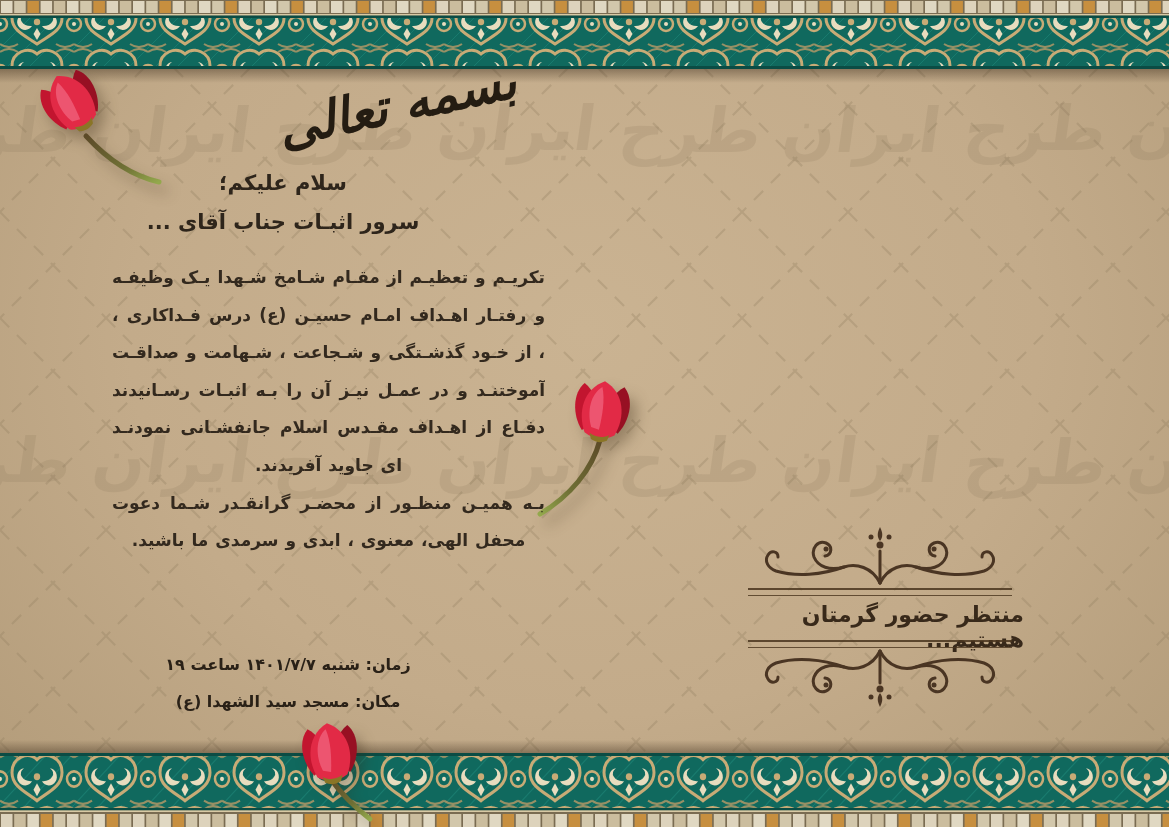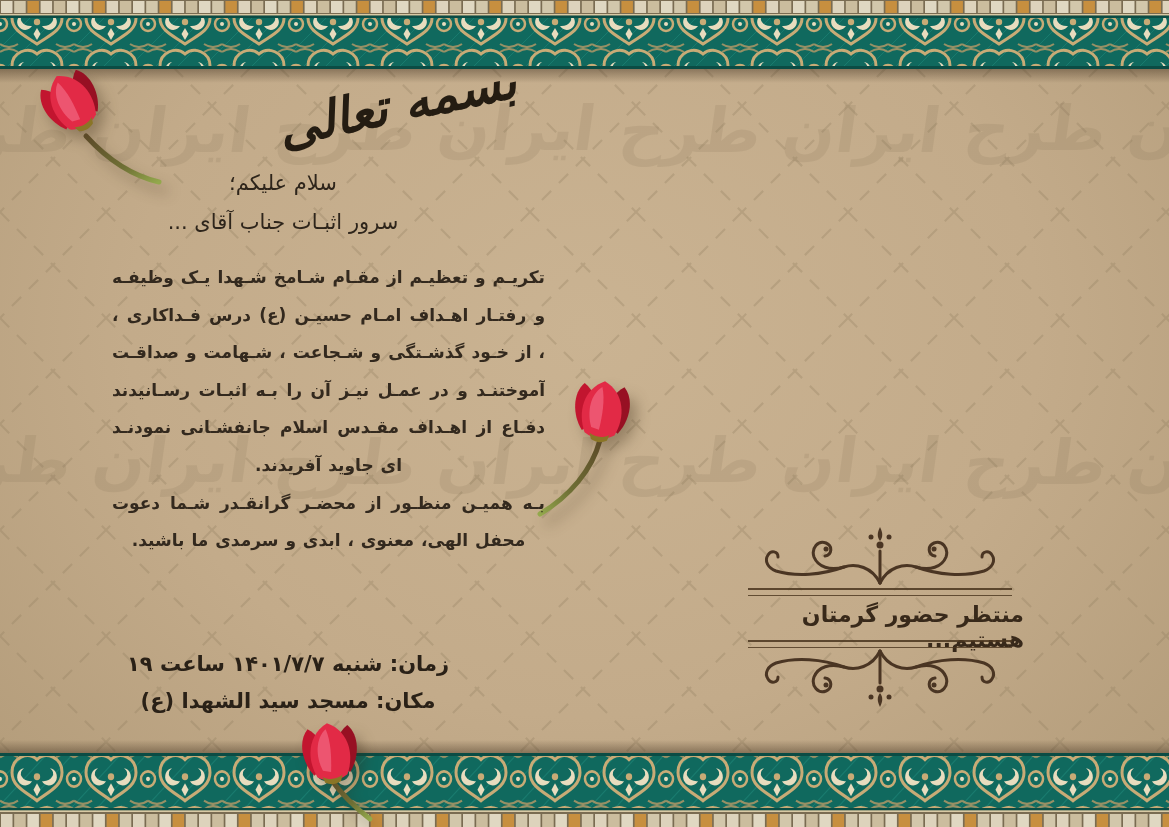--- a/index.html
+++ b/index.html
@@ -24,29 +24,29 @@
     background:linear-gradient(to bottom, rgba(45,30,15,.38), rgba(45,30,15,0));}
   .shadow-bottom{left:0; top:740px; width:1169px; height:13px;
     background:linear-gradient(to top, rgba(45,30,15,.38), rgba(45,30,15,0));}
   
   .bismillah{
     left:252px; top:76px; width:290px; text-align:center;
     font-size:50px; font-weight:bold; font-style:italic; color:#241c12;
     transform:rotate(-12deg);
   }
   .greeting{left:108px; top:164px; width:350px; text-align:center;
-    font-size:21px; font-weight:normal; color:#2e251b; line-height:39px;}
+    font-size:21px; font-weight:bold; color:#2e251b; line-height:39px;}
   .body-text{left:112px; top:259px; width:433px; color:#33291e;font-weight:bold;}
   .body-line{
     font-size:17px; line-height:37.6px; height:37.6px; overflow:hidden;
     text-align:justify; text-align-last:justify; word-spacing:1px;
   }
   .body-line.center{text-align:left; text-align-last:center;}
   .details{left:110px; top:646px; width:356px; text-align:center;
-    font-size:21px; font-weight:bold; color:#2a2117; line-height:37px; letter-spacing:.5px;}
+    font-size:16px; font-weight:bold; color:#2a2117; line-height:37px; letter-spacing:.5px;}
   
   .closing-text{left:736px; top:602px; width:288px; text-align:right;
     font-size:22px; font-weight:bold; color:#38291a;}
   .rule{left:748px; width:264px; height:5px;
     border-top:2px solid rgba(74,53,30,.85); border-bottom:1px solid rgba(74,53,30,.8);}
   .rule.rt{top:588px;} .rule.rb{top:640px;}
   .crown{left:758px; width:244px; height:60px;}
   .crown.ct{top:525px;} .crown.cb{top:649px; transform:scaleY(-1);}
   
   .tulip{filter:drop-shadow(7px 9px 7px rgba(55,38,18,.33));}

